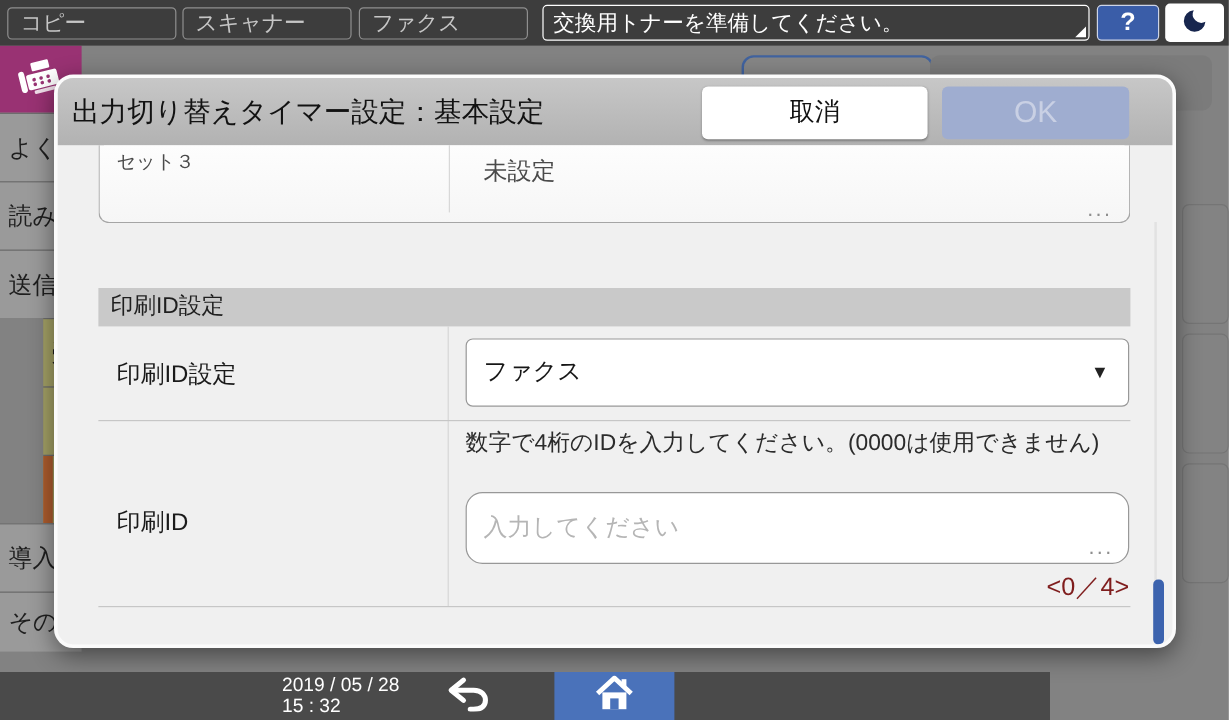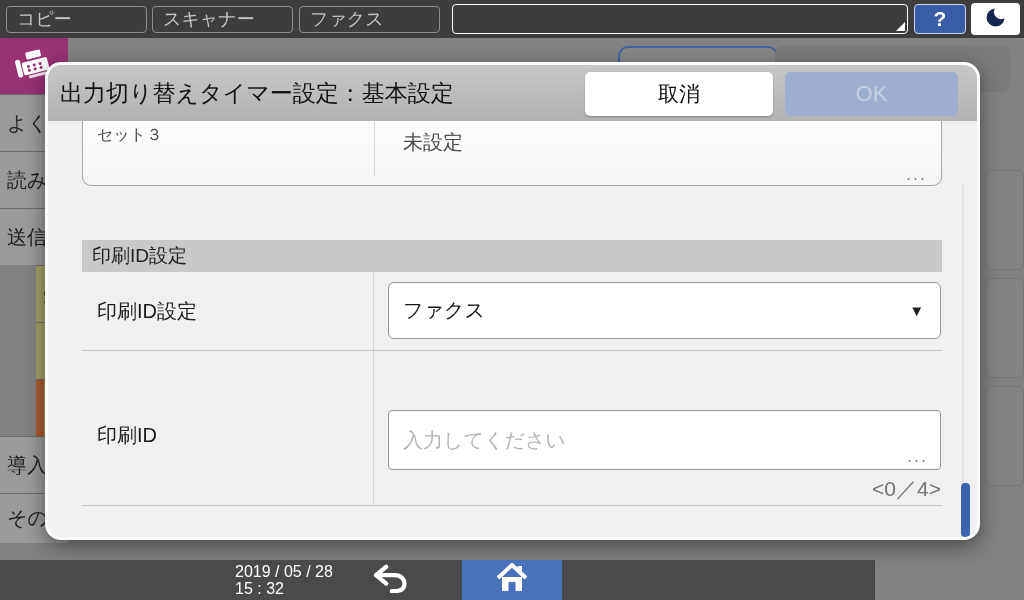--- a/index.html
+++ b/index.html
@@ -62,22 +62,22 @@
     position:absolute;left:0;top:0;width:100%;height:56px;
     background:linear-gradient(#c7c7c7,#b2b2b2);
     padding-left:16px;
   }
   .dlg-title{position:absolute;left:12px;top:0;line-height:56px;font-size:23px;color:#121212;}
   .btn-cancel{
     position:absolute;left:537px;top:7px;width:188px;height:44px;background:#ffffff;border-radius:5px;
     font-size:21px;color:#111111;text-align:center;line-height:44px;box-shadow:0 1px 2px rgba(0,0,0,.3);
   }
   .btn-ok{
-    position:absolute;left:737px;top:7px;width:173px;height:44px;background:#9fadd0;border-radius:5px;
-    font-size:22px;color:#c9d0e4;text-align:center;line-height:44px;
+    position:absolute;left:737px;top:7px;width:156px;height:44px;background:#9fadd0;border-radius:5px;
+    font-size:25px;color:#c9d0e4;text-align:center;line-height:44px;
   }
   
   .row-set3{
     position:absolute;left:34px;top:56px;width:860px;height:65px;box-sizing:border-box;
     background:linear-gradient(#fdfdfd,#f6f6f6);
     border:1px solid #a5a5a5;border-top:none;border-radius:0 0 9px 9px;
   }
   .row-set3 .lbl{position:absolute;left:14px;top:4px;font-size:16px;color:#4a4a4a;}
   .row-set3 .val{position:absolute;left:320px;top:8px;font-size:20px;color:#4a4a4a;}
   .row-set3 .vdiv{position:absolute;left:291px;top:0;bottom:8px;width:1px;background:#d8d8d8;}
@@ -97,29 +97,29 @@
     font-size:20px;color:#161616;line-height:55px;padding-left:14px;
   }
   .dd-arrow{position:absolute;right:16px;top:0;line-height:55px;font-size:15px;color:#222222;}
   
   .instruction{
     position:absolute;left:340px;top:293px;width:558px;
     font-size:19px;color:#2b2b2b;line-height:24px;
   }
   .id-input-wrap{
     position:absolute;left:340px;top:345px;width:553px;height:60px;box-sizing:border-box;
-    background:#ffffff;border:1px solid #989898;border-radius:4px;
+    background:#ffffff;border:1px solid #989898;border-radius:14px;
   }
   .id-input{
     position:absolute;left:0;top:0;width:100%;height:100%;border:none;outline:none;background:transparent;
     font-size:20px;padding:0 30px 0 14px;box-sizing:border-box;
     font-family:"Liberation Sans","DejaVu Sans",sans-serif;color:#222;
   }
   .id-input::placeholder{color:#b5b5b5;opacity:1;}
-  .counter{position:absolute;right:36px;top:410px;font-size:21px;color:#737373;}
+  .counter{position:absolute;right:36px;top:410px;font-size:21px;color:#7f1d1d;}
   
   .scroll-track{position:absolute;left:914px;top:120px;width:2px;height:320px;background:#e2e2e2;}
   .scroll-thumb{position:absolute;left:913px;top:418px;width:9px;height:54px;background:#3c63ae;border-radius:4px;}
   
   .bottombar{position:absolute;left:0;top:560px;width:875px;height:40px;background:#4a4a4a;z-index:20;}
   .datetime{position:absolute;left:235px;top:3px;color:#ffffff;font-size:16px;line-height:17px;white-space:pre;}
   .backbtn{position:absolute;left:350px;top:0;width:80px;height:40px;display:flex;align-items:center;justify-content:center;}
   .homebtn{position:absolute;left:462px;top:0;width:100px;height:40px;background:#4a72ba;display:flex;align-items:center;justify-content:center;}
 </style>
 </head>
@@ -176,20 +176,21 @@
   <div class="sb-item">
       <span>その他</span>
     </div>
 </div>
 
 <div class="topbar">
   <div class="tab tab2">スキャナー</div>
   <div class="tab tab1">コピー</div>
   <div class="tab tab3">ファクス</div>
   <div class="statusbox">
+    <span>交換用トナーを準備してください。</span>
     <span class="status-tri"></span>
   </div>
   <div class="helpbtn"><span>?</span></div>
   <div class="moonbtn">
     <span>
       <svg width="24" height="24" viewBox="0 0 24 24">
           <path d="M20.5 13.2A9 9 0 1 1 10.8 3.5a7.2 7.2 0 0 0 9.7 9.7z" fill="#17264e"></path>
         </svg>
     </span>
   </div>
@@ -213,20 +214,21 @@
 
   <div class="col-div"></div>
 
   <div class="row-label" style="top:233px">印刷ID設定</div>
   <div class="dropdown">
     <span>ファクス</span>
     <span class="dd-arrow">▼</span>
   </div>
   <div class="hsep" style="top:285px"></div>
 
+  <div class="instruction">数字で4桁のIDを入力してください。(0000は使用できません)</div>
   <div class="row-label" style="top:357px">印刷ID</div>
   <div class="id-input-wrap">
     <input class="id-input" type="text" value="" placeholder="入力してください" style="">
     <span class="more-dots" style="right:12px;bottom:2px">...</span>
   </div>
   <div class="counter">&lt;0／4&gt;</div>
   <div class="hsep" style="top:440px"></div>
 
   <div class="scroll-track"></div>
   <div class="scroll-thumb"></div>

